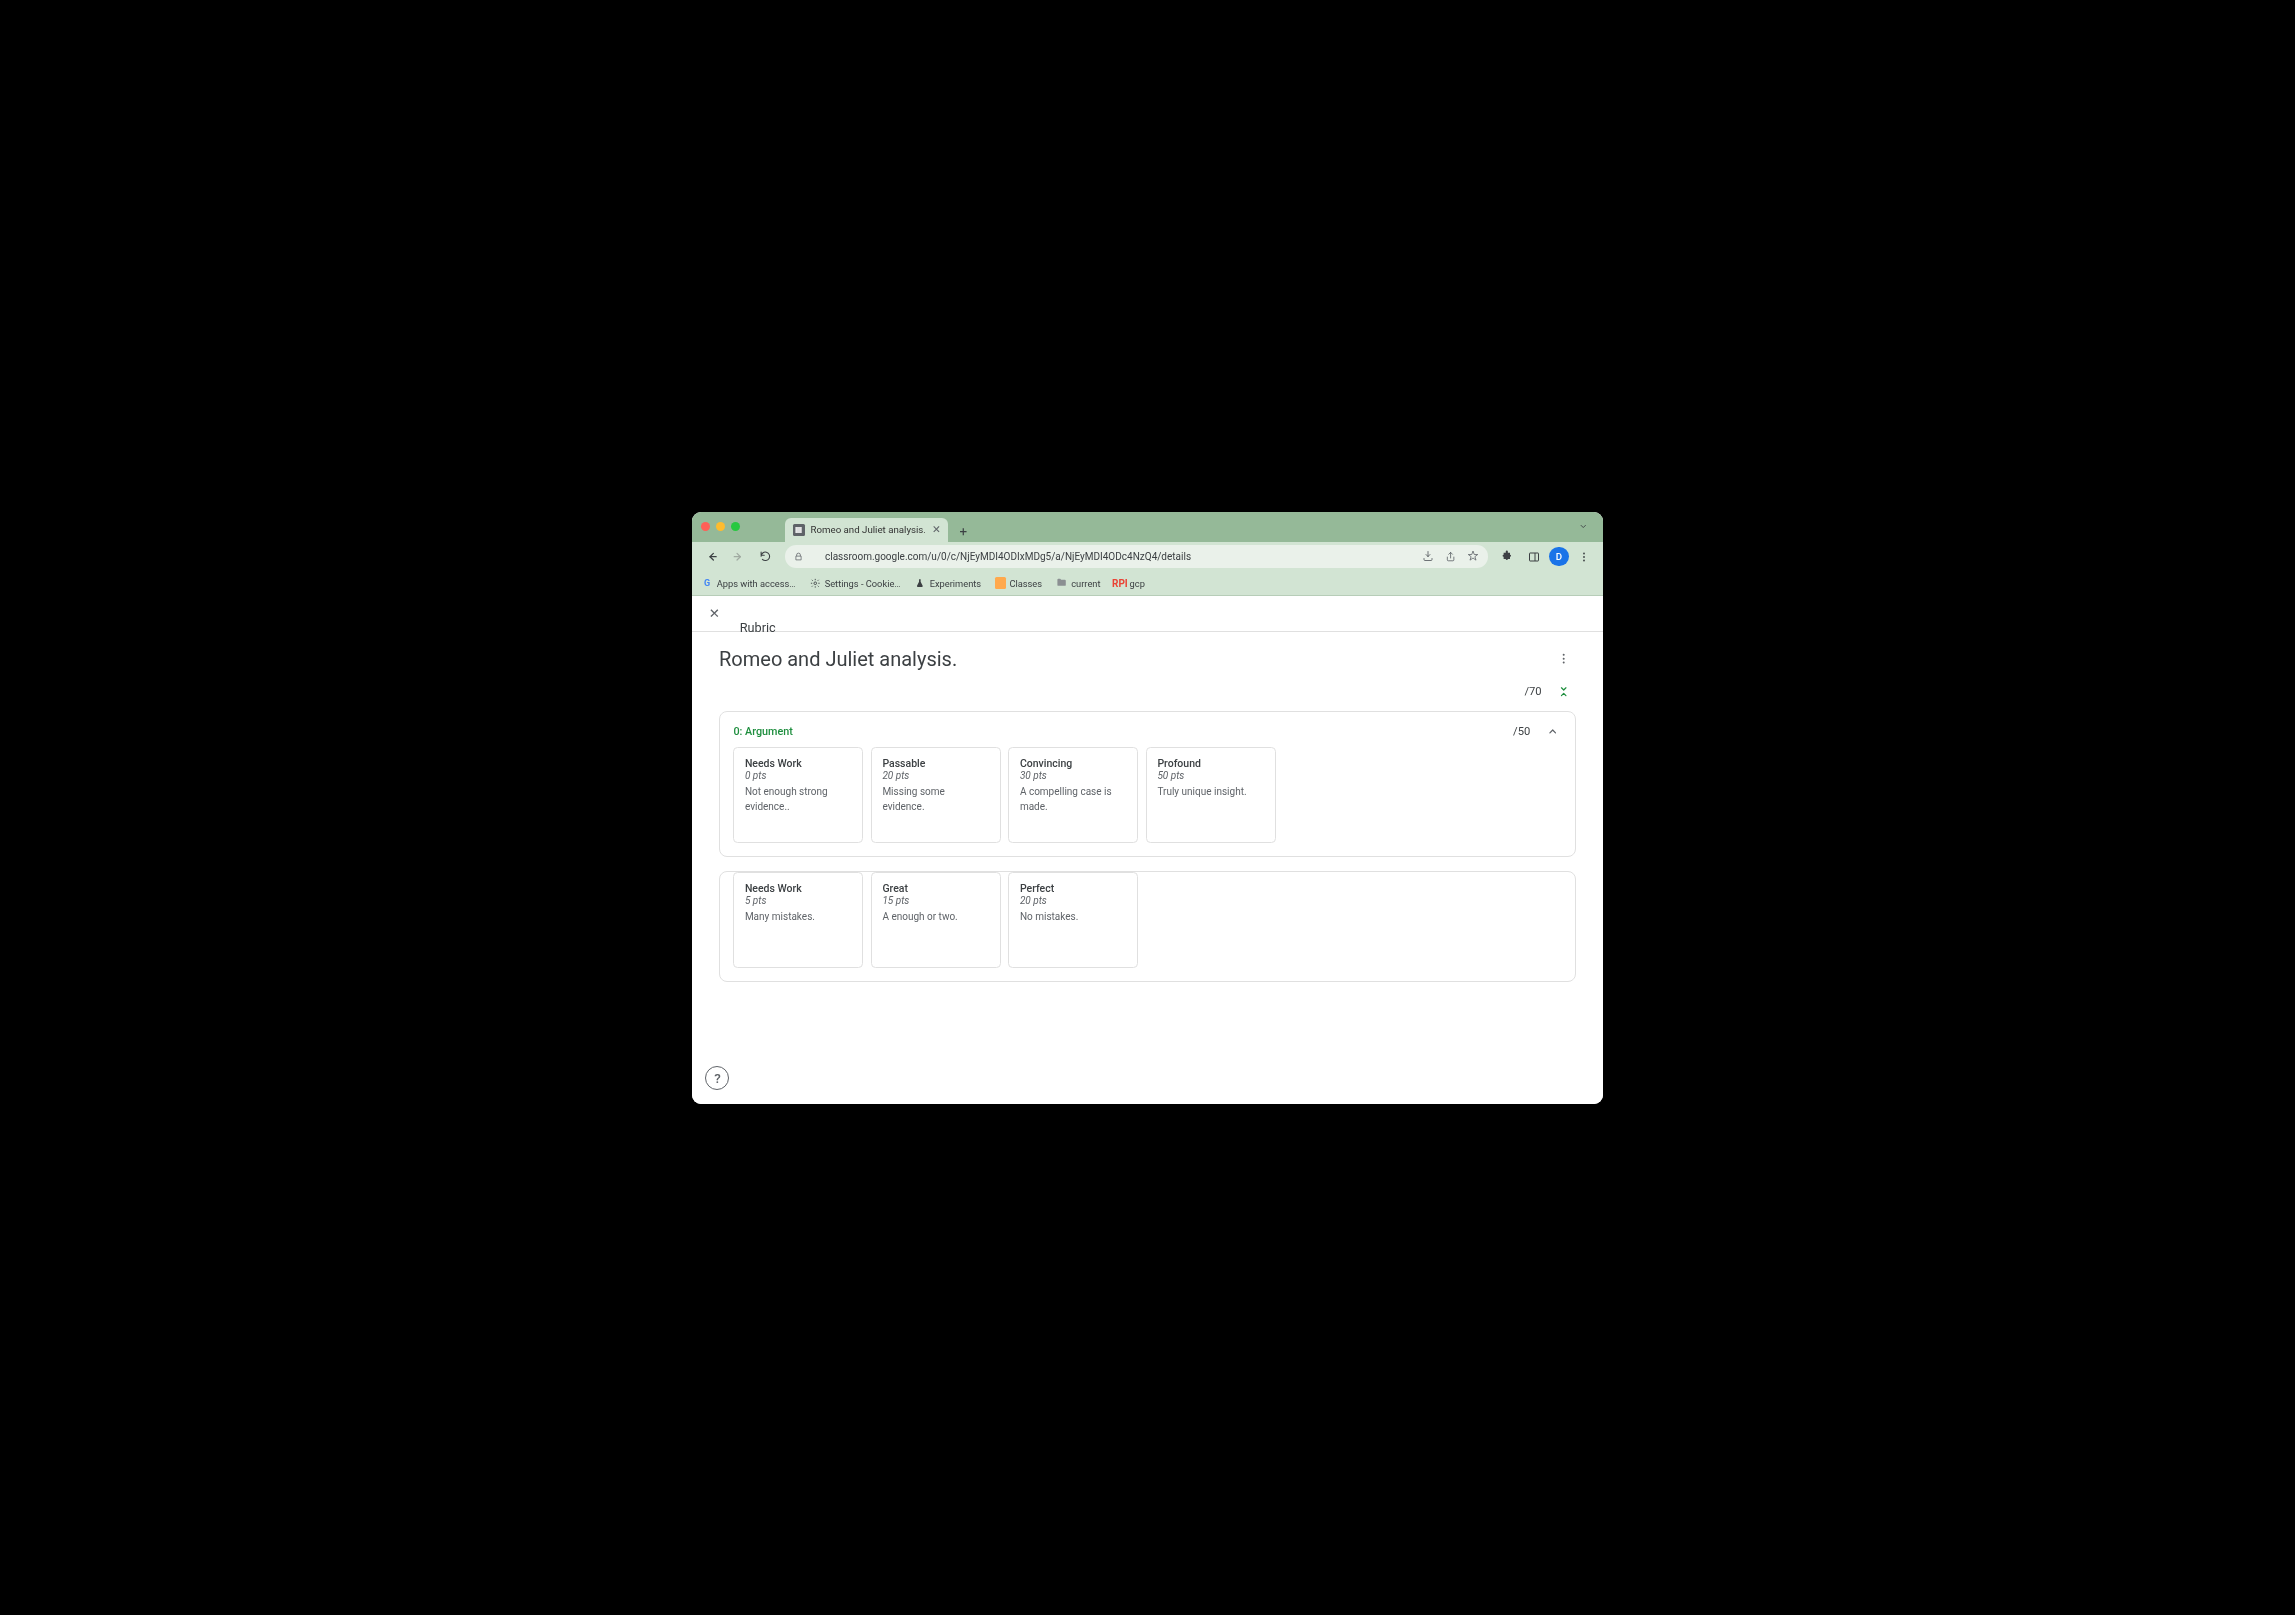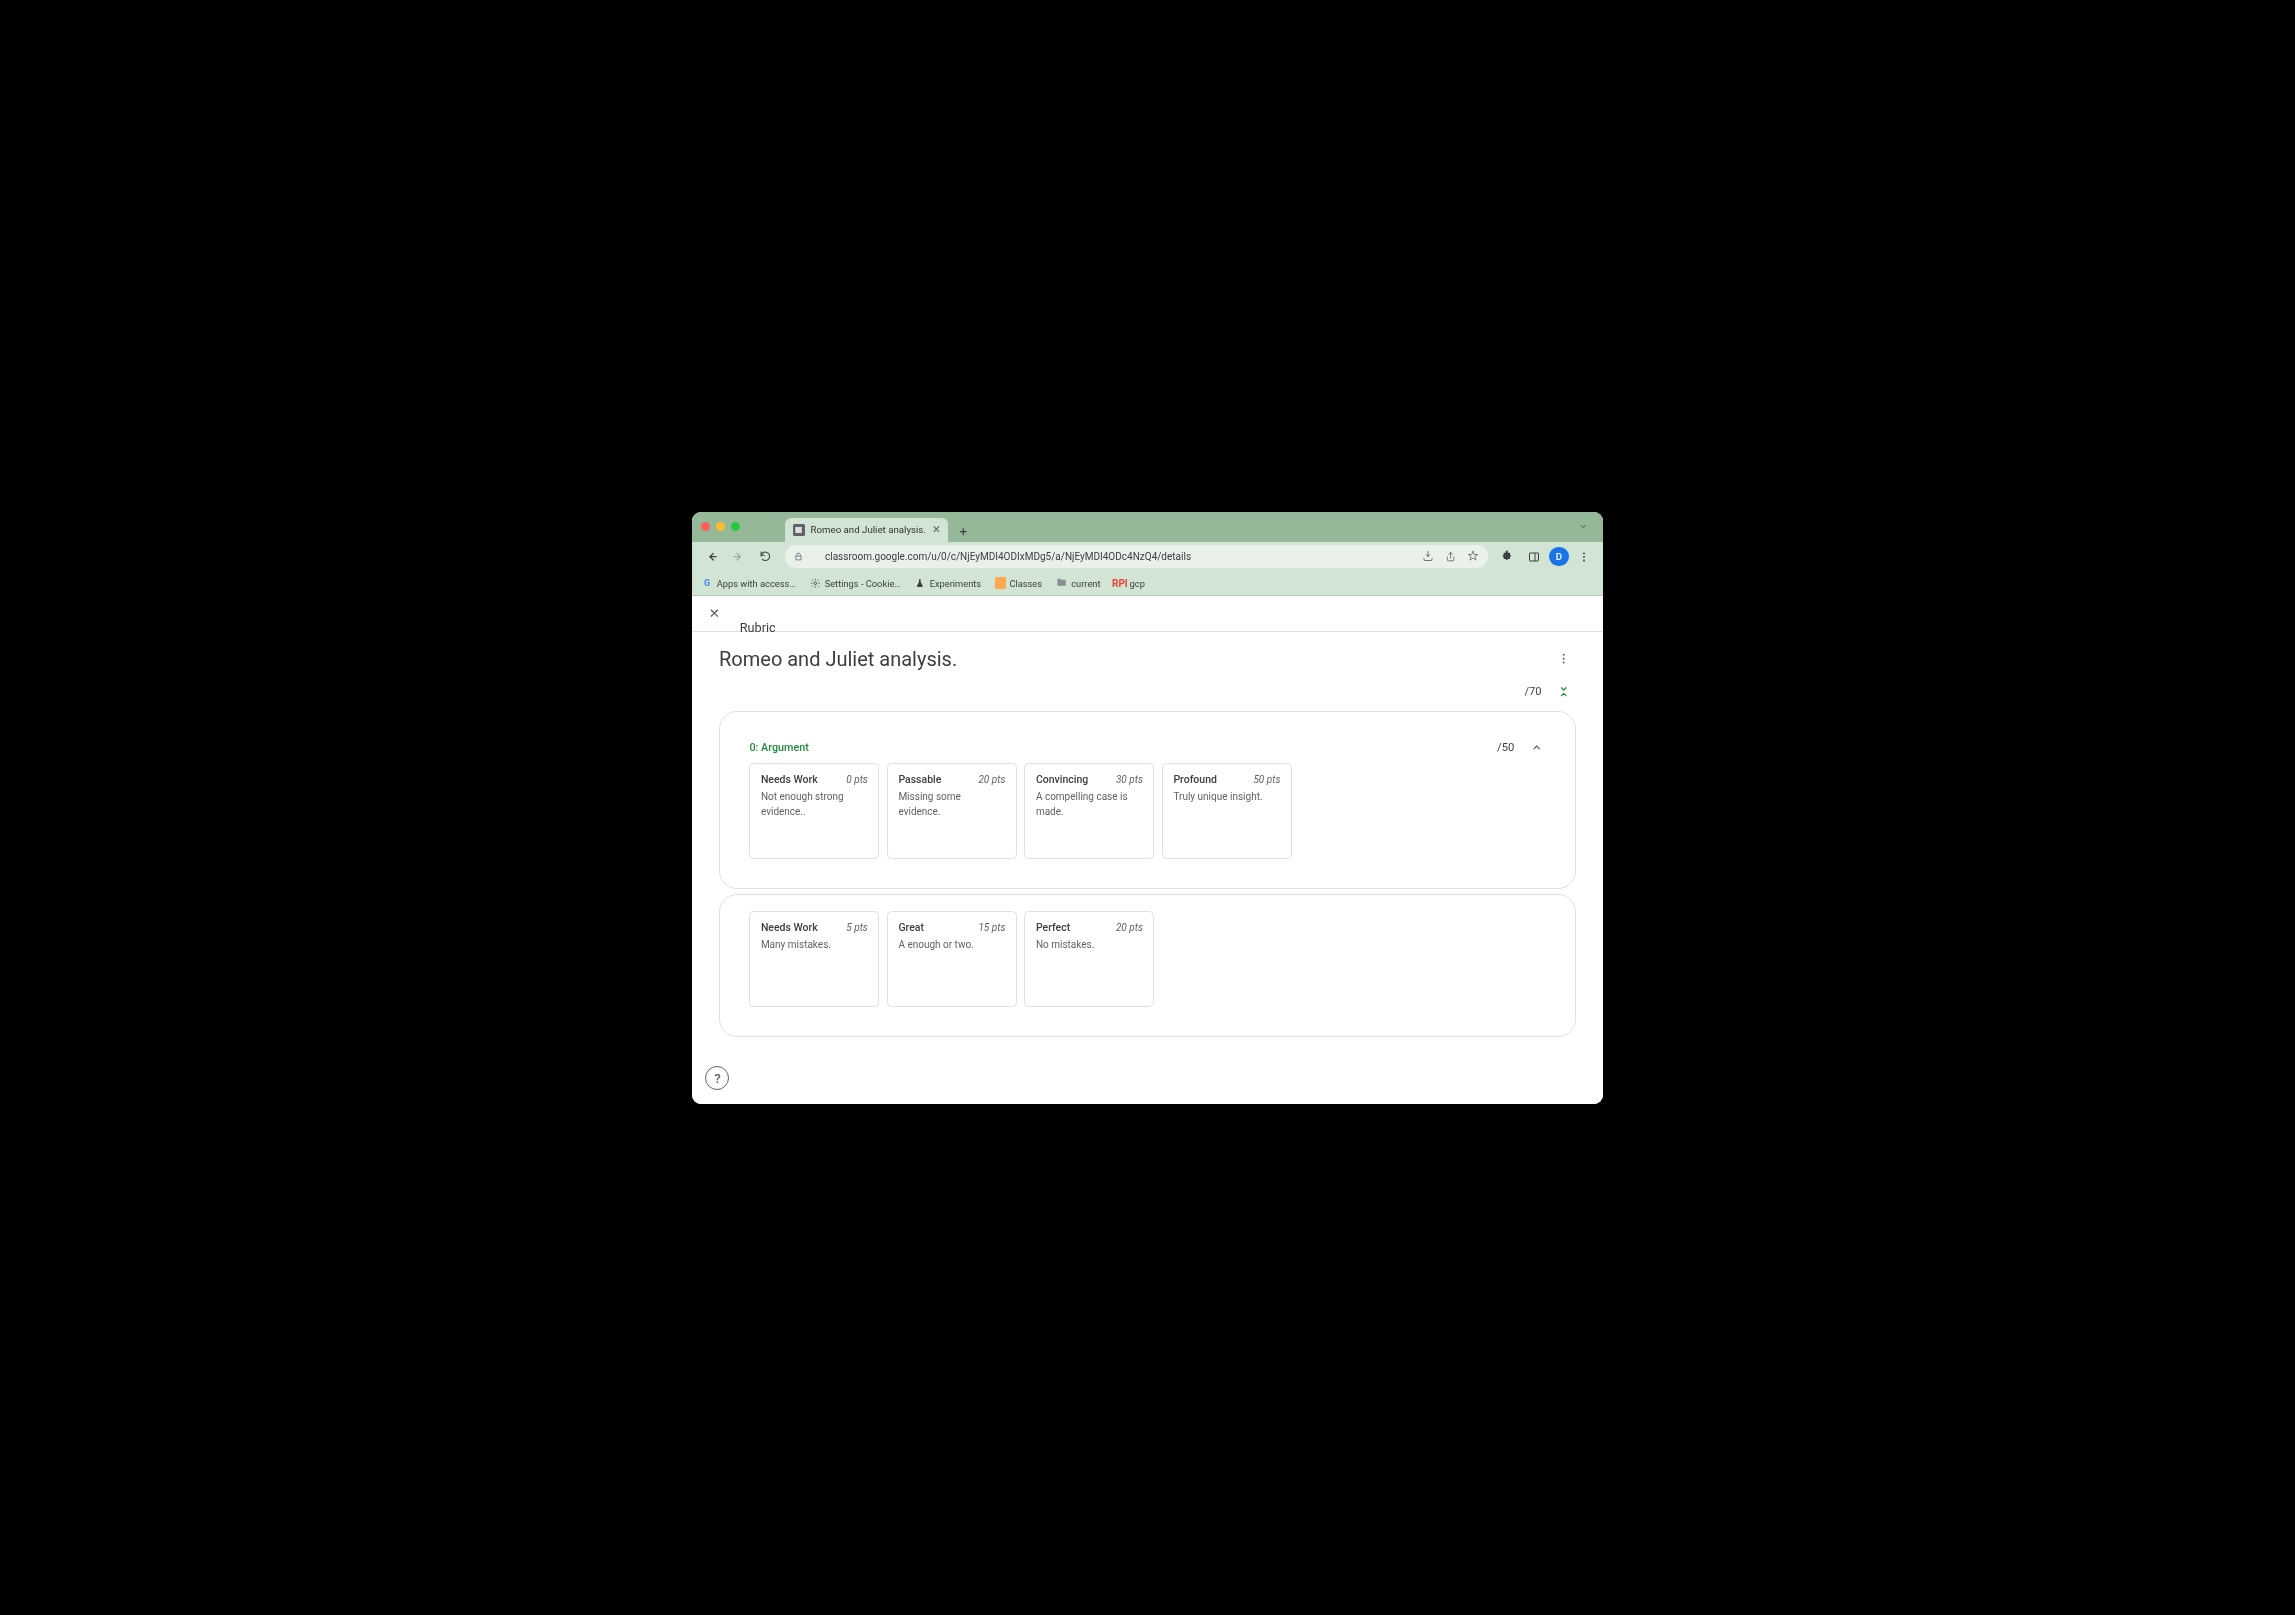--- a/index.html
+++ b/index.html
@@ -102,43 +102,43 @@
     .close-x { color:#5f6368; font-size:13.4px; cursor:pointer; width:18px; text-align:center; }
     .app-header-title { font-size: 12.7px; color:#3c4043; font-weight: 400; margin-top: 28px; }
     .page-body { padding: 15px 27px 45px; }
     .page-title-row { display:flex; align-items:center; margin-bottom: 6px; }
     .page-title { font-size: 20px; font-weight: 400; color:#3c4043; letter-spacing: 0; }
     .page-more { margin-left:auto; cursor:pointer; width:24px; height:24px; display:flex; align-items:center; justify-content:center; border-radius:50%; color:#5f6368; }
     .total-row { display:flex; justify-content:flex-end; align-items:center; gap: 13.4px; padding: 6px 3px 10.5px; font-size: 11.2px; color:#3c4043; }
     .collapse-all { cursor:pointer; color:#1e8e3e; width:18px; height:18px; display:flex; align-items:center; justify-content:center; }
     .criteria-card {
       border: 0.7px solid #e0e0e0;
-      border-radius: 18px;
-      margin-bottom: 5px;
-      padding: 16px;
+      border-radius: 8px;
+      margin-bottom: 14px;
+      padding: 0;
     }
     .crit-header {
       display:flex;
       align-items:center;
       padding: 10.5px 13.4px 6px;
     }
     .crit-title { color:#1e8e3e; font-size:10.8px; font-weight:500; }
     .crit-points { margin-left:auto; font-size:11.2px; color:#3c4043; margin-right: 13.4px; }
     .crit-collapse { cursor:pointer; color:#5f6368; width:18px; height:18px; display:flex; align-items:center; justify-content:center; }
     .crit-desc { padding: 0 13.4px 10.5px; font-size:10.5px; color:#5f6368; }
     .levels-row { display:flex; gap:7.5px; padding: 0 13.4px 13.4px; }
     .level-card {
       border: 0.7px solid #e0e0e0;
       border-radius: 4.5px;
       width: 130px;
       min-height: 96px;
       padding: 9px 10.5px;
       cursor: pointer;
     }
-    .level-header { display:flex; justify-content:space-between; align-items:baseline; margin-bottom: 4.5px; }
+    .level-header { display:flex; justify-content:space-between; align-items:baseline; margin-bottom: 4.5px; flex-direction: column; }
     .level-title { font-size:10.5px; font-weight:500; color:#3c4043; }
     .level-pts { font-size:10px; font-style:italic; color:#5f6368; }
     .level-desc { font-size:10px; color:#5f6368; line-height:1.45; }
     .help-fab {
       position: absolute; left: 13.4px; bottom: 13.4px;
       width:24px; height:24px; border:1.5px solid #5f6368; border-radius:50%;
       display:flex; align-items:center; justify-content:center;
       color:#5f6368; font-size:13.4px; font-weight:500; cursor:pointer;
     }
     svg { display:block; }

